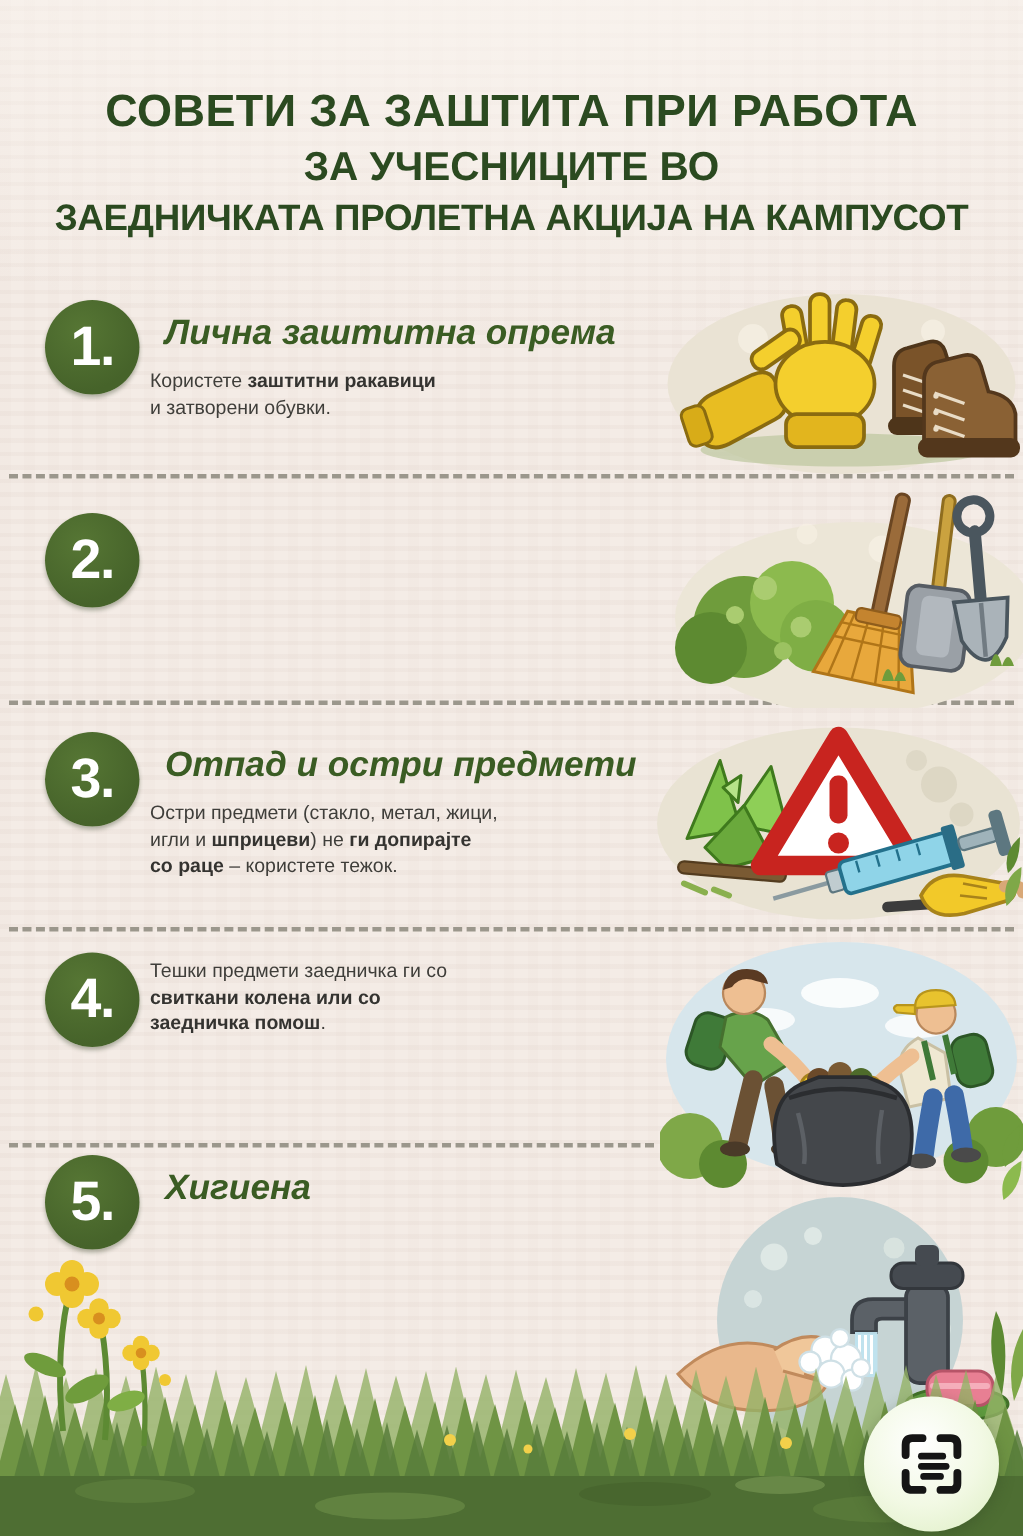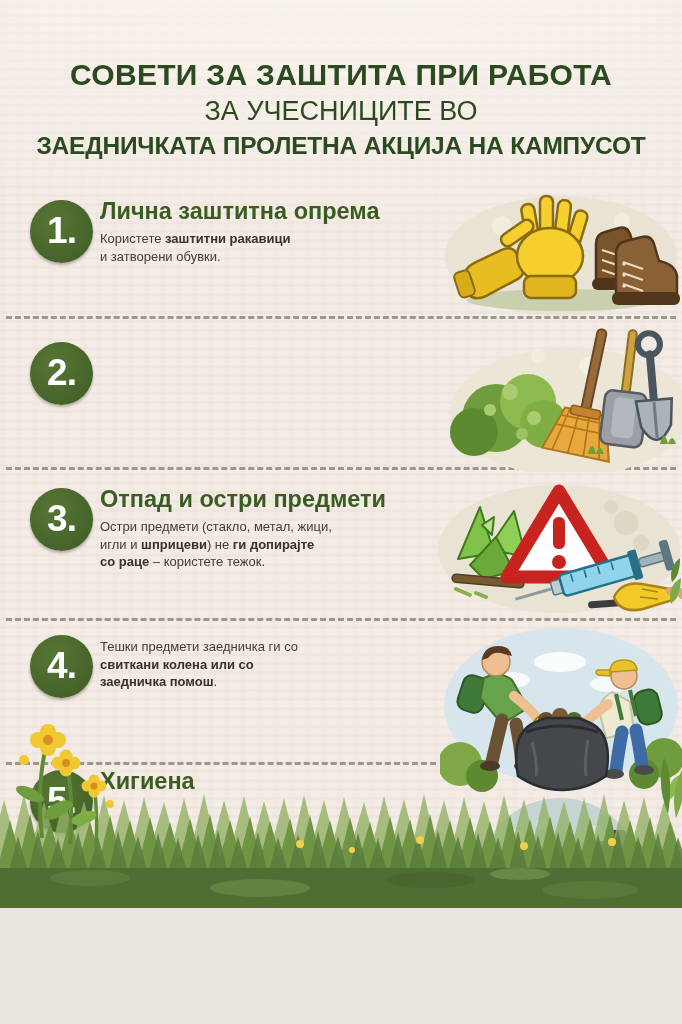--- a/index.html
+++ b/index.html
@@ -1,38 +1,38 @@
 <!DOCTYPE html>
 <html><head>
 <meta charset="utf-8">
 <style>
   html,body{margin:0;padding:0;}
   body{background:#e9e4dd;font-family:"Liberation Sans","DejaVu Sans",sans-serif;}
   .page{
-    position:relative;width:682px;height:908px;margin:0 auto;overflow:hidden;
+    position:relative;width:682px;height:1024px;margin:0 auto;overflow:hidden;
     background:
       radial-gradient(1200px 520px at 50% -8%, #faf5f0, rgba(250,245,240,0) 60%),
       repeating-linear-gradient(0deg, rgba(203,183,173,.10) 0 3px, rgba(255,255,255,0) 3px 9px),
       repeating-linear-gradient(90deg, rgba(216,198,188,.07) 0 7px, rgba(255,255,255,0) 7px 16px),
       #f4ece6;
   }
   .title{position:absolute;top:58px;left:0;right:0;text-align:center;color:#2b4a20;}
   .t1{font-size:30px;font-weight:700;letter-spacing:.3px;line-height:1.1;}
-  .t2{font-size:27px;font-weight:400;margin-top:6px;line-height:1.1;}
+  .t2{font-size:27px;font-weight:700;margin-top:6px;line-height:1.1;}
   .t3{font-size:24.5px;font-weight:700;margin-top:6px;line-height:1.1;letter-spacing:-.2px;text-align:center;}
   .tip{position:absolute;left:30px;width:412px;}
   .badge{
     position:absolute;left:0;top:2px;width:63px;height:63px;border-radius:50%;
     background:radial-gradient(circle at 38% 32%, #567634, #46632a 70%);
     display:flex;align-items:center;justify-content:center;
     box-shadow:0 2px 3px rgba(40,55,25,.35);
   }
   .badge span{color:#fff;font-weight:700;font-size:37px;letter-spacing:-1px;transform:translateY(-1px);}
   .content{margin-left:70px;}
-  .heading{margin:0;font-size:23.5px;font-weight:700;color:#3a5c23;line-height:1.15;}
+  .heading{margin:10px;font-size:23.5px;font-weight:700;color:#3a5c23;line-height:1.15;font-style:italic;}
   .tipbody{margin:5px 0 0 0;font-size:13px;color:#3f3e3a;line-height:1.35;white-space:pre-line;}
   .tipbody .b{font-weight:700;color:#343330;}
   .divider{position:absolute;left:6px;border-top:3px dashed #9b978c;height:0;}
   .ill{position:absolute;}
   .ill svg{display:block;}
   .grass{position:absolute;left:0;bottom:0;width:682px;height:190px;}
   .edge-leaves{position:absolute;}
   .scan-btn{
     position:absolute;left:576px;top:931px;width:90px;height:90px;border-radius:50%;
     background:radial-gradient(circle at 42% 35%, #ffffff, #f2f9e4 52%, #dcedc2);

